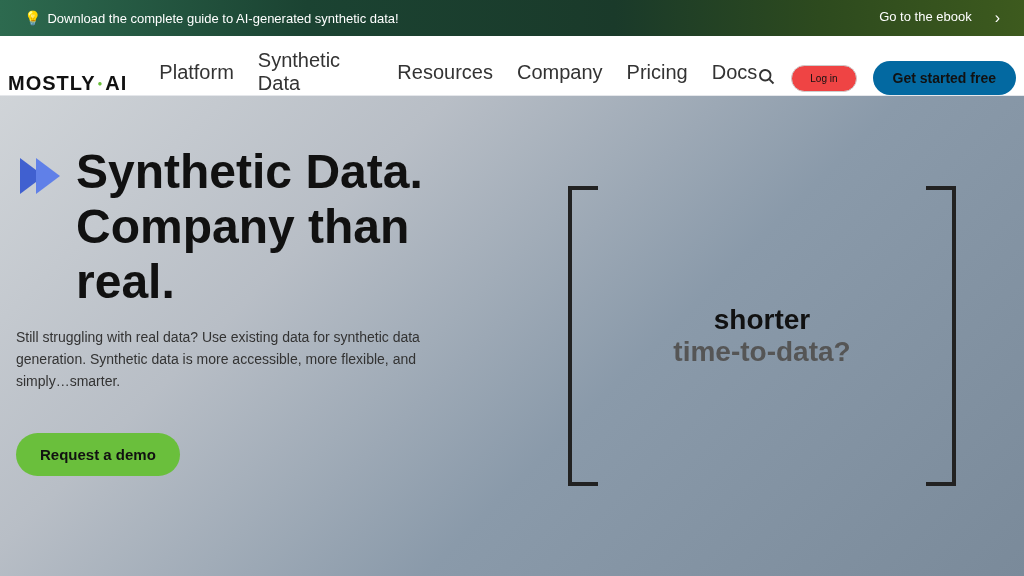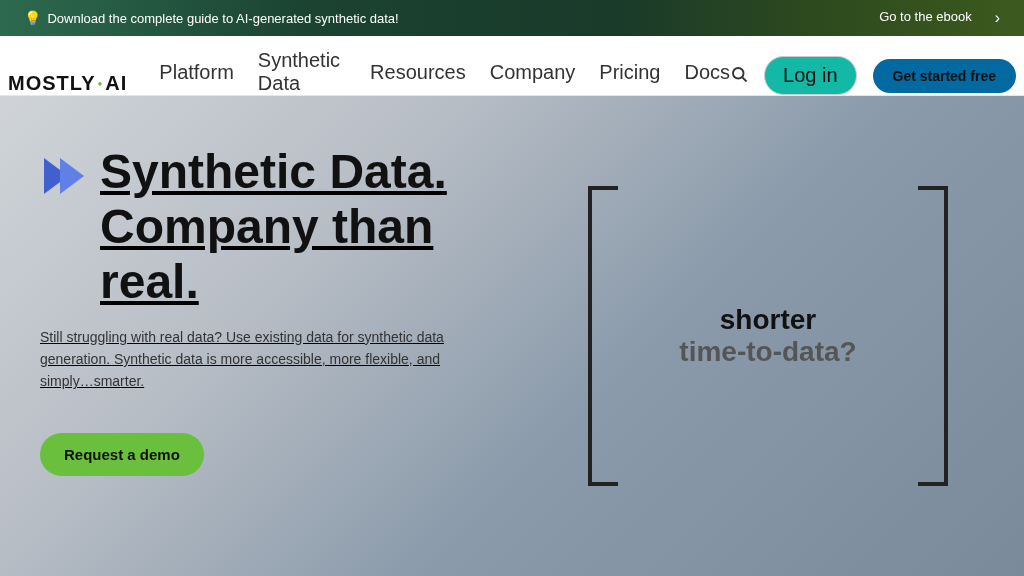--- a/index.html
+++ b/index.html
@@ -56,24 +56,24 @@
       font-weight: 500;
     }
     .nav-right {
       display: flex;
       align-items: center;
       gap: 16px;
     }
     .search-icon { cursor: pointer; font-size: 16px; color: #333; }
     .btn-login {
       border: 1.5px solid #ccc;
-      background: #14b8a6;
+      background: #ef4444;
       padding: 7px 18px;
       border-radius: 20px;
-      font-size: 20px;
+      font-size: 10px;
       font-weight: 500;
       cursor: pointer;
       color: #111;
     }
     .btn-started {
       background: #0369a1;
       border: none;
       padding: 9px 20px;
       border-radius: 20px;
       font-size: 14px;
@@ -86,24 +86,23 @@
     #hero {
       background: linear-gradient(135deg, #d0d4d8 0%, #b8bec6 30%, #8a9aaa 60%, #7a8a9a 100%);
       height: 480px;
       display: flex;
       position: relative;
       overflow: hidden;
     }
 
     
     .hero-left {
-      padding: 48px 40px 0 40px;
+      padding: 48px 40px 0 16px;
       flex: 1;
       max-width: 530px;
-      text-decoration: underline;
     }
     .hero-title {
       display: flex;
       align-items: flex-start;
       gap: 12px;
       margin-bottom: 0;
     }
     .play-icon {
       margin-top: 8px;
       flex-shrink: 0;
@@ -138,21 +137,21 @@
     
     .hero-right {
       flex: 1;
       display: flex;
       align-items: center;
       justify-content: center;
       padding: 40px;
     }
     .bracket-box {
       position: relative;
-      width: 360px;
+      width: 388px;
       height: 300px;
       display: flex;
       align-items: center;
       justify-content: center;
     }
     .bracket-left {
       position: absolute;
       left: 0;
       top: 0;
       bottom: 0;

